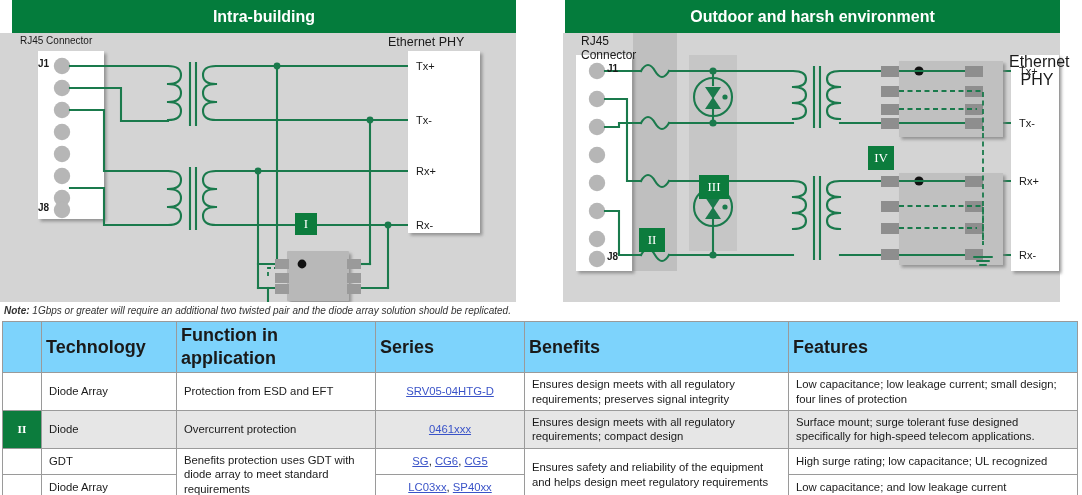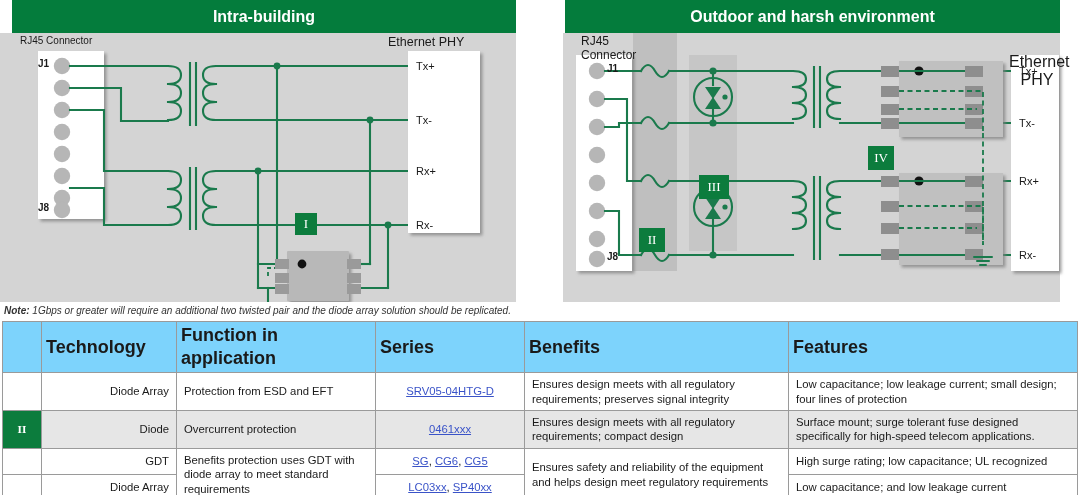--- a/index.html
+++ b/index.html
@@ -42,21 +42,21 @@
     background:#fff;
   }
   table.spec thead th{
     background:#7dd3fc;
     font-weight:bold;
     font-size:18px;
     text-align:left;
     height:26px;padding:2px 4px;
   }
   th.c0{width:30px;}
-  .c1{width:126px;text-align:right;}
+  .c1{width:126px;text-align:left;}
   .c2{width:190px;}
   .c3{width:140px;text-align:center;}
   .c4{width:255px;}
   .c5{width:auto;margin-top:16px;}
   td.badge{
     background:#0c7c3d;color:#fff;font-weight:bold;
     text-align:center;font-size:14px;
     font-family:"Liberation Serif",serif;
     width:30px;padding:2px;
   }

